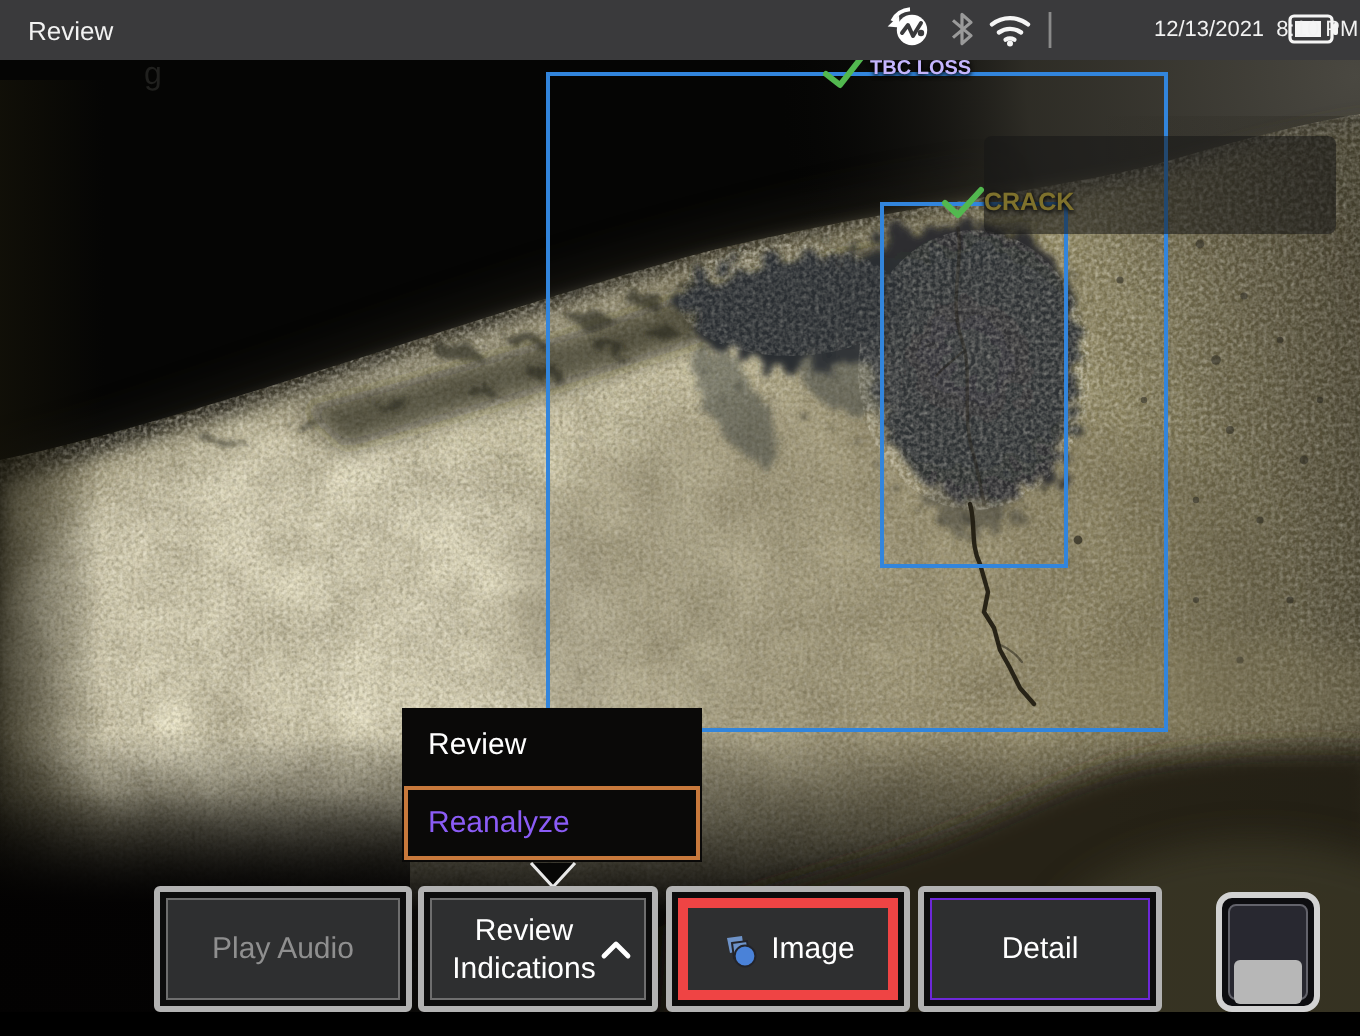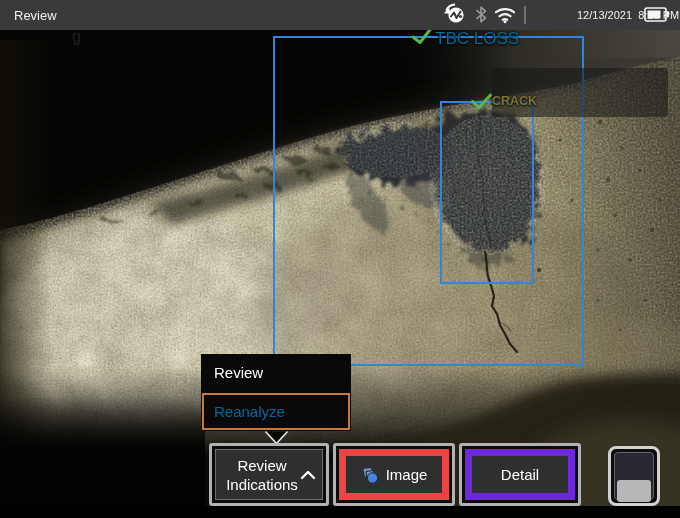--- a/index.html
+++ b/index.html
@@ -221,21 +221,21 @@
   <ellipse cx="625" cy="347" rx="95" ry="26" fill="#8a8161" opacity="0.3" filter="url(#soft9)"></ellipse>
 </svg>
 
 <div class="abs" style="left:273px;top:36px;width:311px;height:330px;border:2px solid #3285dc;box-sizing:border-box;"></div>
 
 <div class="abs" style="left:440px;top:101px;width:94px;height:183px;border:2px solid #3285dc;box-sizing:border-box;"></div>
 
 <svg class="abs" style="left:408px;top:23px" width="30" height="24" viewBox="0 0 30 24">
   <path d="M5,14 L12,19.5 L24.5,3.5" fill="none" stroke="#52b84f" stroke-width="3" stroke-linecap="round" stroke-linejoin="round"></path>
 </svg>
-<div class="abs" style="left:435px;top:29px;font-size:17px;font-weight:normal;color:#0369a1;text-shadow:0 0 3px #000,0 1px 2px #000;">TBC LOSS</div>
+<div class="abs" style="left:435px;top:29px;font-size:10px;font-weight:bold;color:#c4b5fd;text-shadow:0 0 3px #000,0 1px 2px #000;">TBC LOSS</div>
 
 <svg class="abs" style="left:468px;top:92px" width="28" height="22" viewBox="0 0 28 22">
   <path d="M4.5,9.5 L11,15.5 L22.5,3" fill="none" stroke="#52b84f" stroke-width="3" stroke-linecap="round" stroke-linejoin="round"></path>
 </svg>
 <div class="abs" style="left:492px;top:94px;font-size:12.5px;font-weight:bold;color:#fde047;text-shadow:0 0 3px #000,0 1px 2px #000;">CRACK</div>
 
 <div class="abs" style="left:492px;top:68px;width:176px;height:49px;background:rgba(22,22,22,0.55);border-radius:4px;"></div>
 
 <div class="abs" style="left:0;top:0;width:680px;height:30px;background:#3a3a3c;"></div>
 <div class="abs" style="left:14px;top:8px;font-size:13px;color:#f2f2f2;">Review</div>
@@ -262,45 +262,48 @@
 
   <rect x="205" y="8" width="21" height="13" rx="2" fill="none" stroke="#f5f5f5" stroke-width="1.6"></rect>
   <rect x="207.5" y="10.5" width="13" height="8" fill="#f5f5f5"></rect>
   <rect x="226.5" y="11.5" width="2.5" height="6" rx="1" fill="#f5f5f5"></rect>
 </svg>
 <div class="abs" style="left:537px;top:9px;font-size:11px;color:#f2f2f2;margin-left:40px;">12/13/2021&nbsp; 8:10 PM</div>
 
 <div class="abs" style="left:201px;top:354px;width:150px;height:77px;background:#0a0908;"></div>
 <div class="abs" style="left:214px;top:364px;font-size:15px;color:#fff;">Review</div>
 <div class="abs" style="left:202px;top:393px;width:148px;height:37px;border:2px solid #c8793c;box-sizing:border-box;background:#0a0908;"></div>
-<div class="abs" style="left:214px;top:403px;font-size:15px;color:#0369a1;">Reanalyze</div>
+<div class="abs" style="left:214px;top:403px;font-size:15px;color:#8b5cf6;">Reanalyze</div>
 <svg class="abs" style="left:262px;top:430px" width="30" height="18" viewBox="0 0 30 18">
   <path d="M3.5,1.5 L14.5,13.5 L25.5,1.5" fill="#070706" stroke="#e8e8e8" stroke-width="1.6"></path>
 </svg>
 
+<div class="abs" style="left:77px;top:443px;width:129px;height:63px;border:3px solid #b2b2b2;border-radius:3px;background:#0c0c0c;box-sizing:border-box;">
+  <div style="position:absolute;left:3px;top:3px;right:3px;bottom:3px;border:1px solid #6e6e6e;background:#2e2f30;display:flex;align-items:center;justify-content:center;color:#8f8f8f;font-size:15px;">Play Audio</div>
+</div>
 <div class="abs" style="left:209px;top:443px;width:120px;height:63px;border:3px solid #b2b2b2;border-radius:3px;background:#0c0c0c;box-sizing:border-box;">
   <div style="position:absolute;left:3px;top:3px;right:3px;bottom:3px;border:1px solid #6e6e6e;background:#2e2f30;color:#fff;font-size:15px;">
     <div style="position:absolute;left:0;top:50%;transform:translateY(-50%);width:92px;text-align:center;line-height:19px;">Review<br>Indications</div>
     <svg style="position:absolute;right:6px;top:50%;transform:translateY(-50%)" width="16" height="10" viewBox="0 0 16 10">
           <path d="M2,8 L8,2 L14,8" fill="none" stroke="#fff" stroke-width="2.4" stroke-linecap="round" stroke-linejoin="round"></path>
         </svg>
   </div>
 </div>
 <div class="abs" style="left:333px;top:443px;width:122px;height:63px;border:3px solid #b2b2b2;border-radius:3px;background:#0c0c0c;box-sizing:border-box;">
-  <div style="position:absolute;left:3px;top:3px;right:3px;bottom:3px;border:7px solid #ef4444;background:#2e2f30;display:flex;align-items:center;justify-content:center;color:#fff;font-size:15px;">
+  <div style="position:absolute;left:3px;top:3px;right:3px;bottom:3px;border:5px solid #ef4444;background:#2e2f30;display:flex;align-items:center;justify-content:center;color:#fff;font-size:15px;">
     <svg width="18" height="18" viewBox="0 0 18 18" style="margin-right:7px">
       <path d="M2.5,3 L10,2 L11,9 L4,10.5 Z" fill="#6e93c8"></path>
       <path d="M5,5.5 L12.5,4.5 L13.5,11.5 L6,13 Z" fill="#6e93c8" stroke="#23242a" stroke-width="1"></path>
       <circle cx="11.5" cy="12" r="5.2" fill="#4a82d8" stroke="#23242a" stroke-width="1"></circle>
     </svg>
     Image
   </div>
 </div>
 <div class="abs" style="left:459px;top:443px;width:122px;height:63px;border:3px solid #b2b2b2;border-radius:3px;background:#0c0c0c;box-sizing:border-box;">
-  <div style="position:absolute;left:3px;top:3px;right:3px;bottom:3px;border:7px solid #6d28d9;background:#2e2f30;display:flex;align-items:center;justify-content:center;color:#fff;font-size:15px;">Detail</div>
+  <div style="position:absolute;left:3px;top:3px;right:3px;bottom:3px;border:1px solid #6d28d9;background:#2e2f30;display:flex;align-items:center;justify-content:center;color:#fff;font-size:15px;">Detail</div>
 </div>
 
 <div class="abs" style="left:608px;top:446px;width:52px;height:60px;border:3px solid #d2d2d2;border-radius:8px;background:#0d0d10;box-sizing:border-box;">
   <div style="position:absolute;left:3px;top:3px;right:3px;bottom:3px;border:1px solid #63636b;border-radius:4px;background:#282830;"></div>
   <div style="position:absolute;left:6px;top:31px;width:34px;height:22px;background:#b7b7b7;border-radius:3px;"></div>
 </div>
 
 <div class="abs" style="left:0;top:506px;width:680px;height:12px;background:#000;"></div>
 
 </div>

